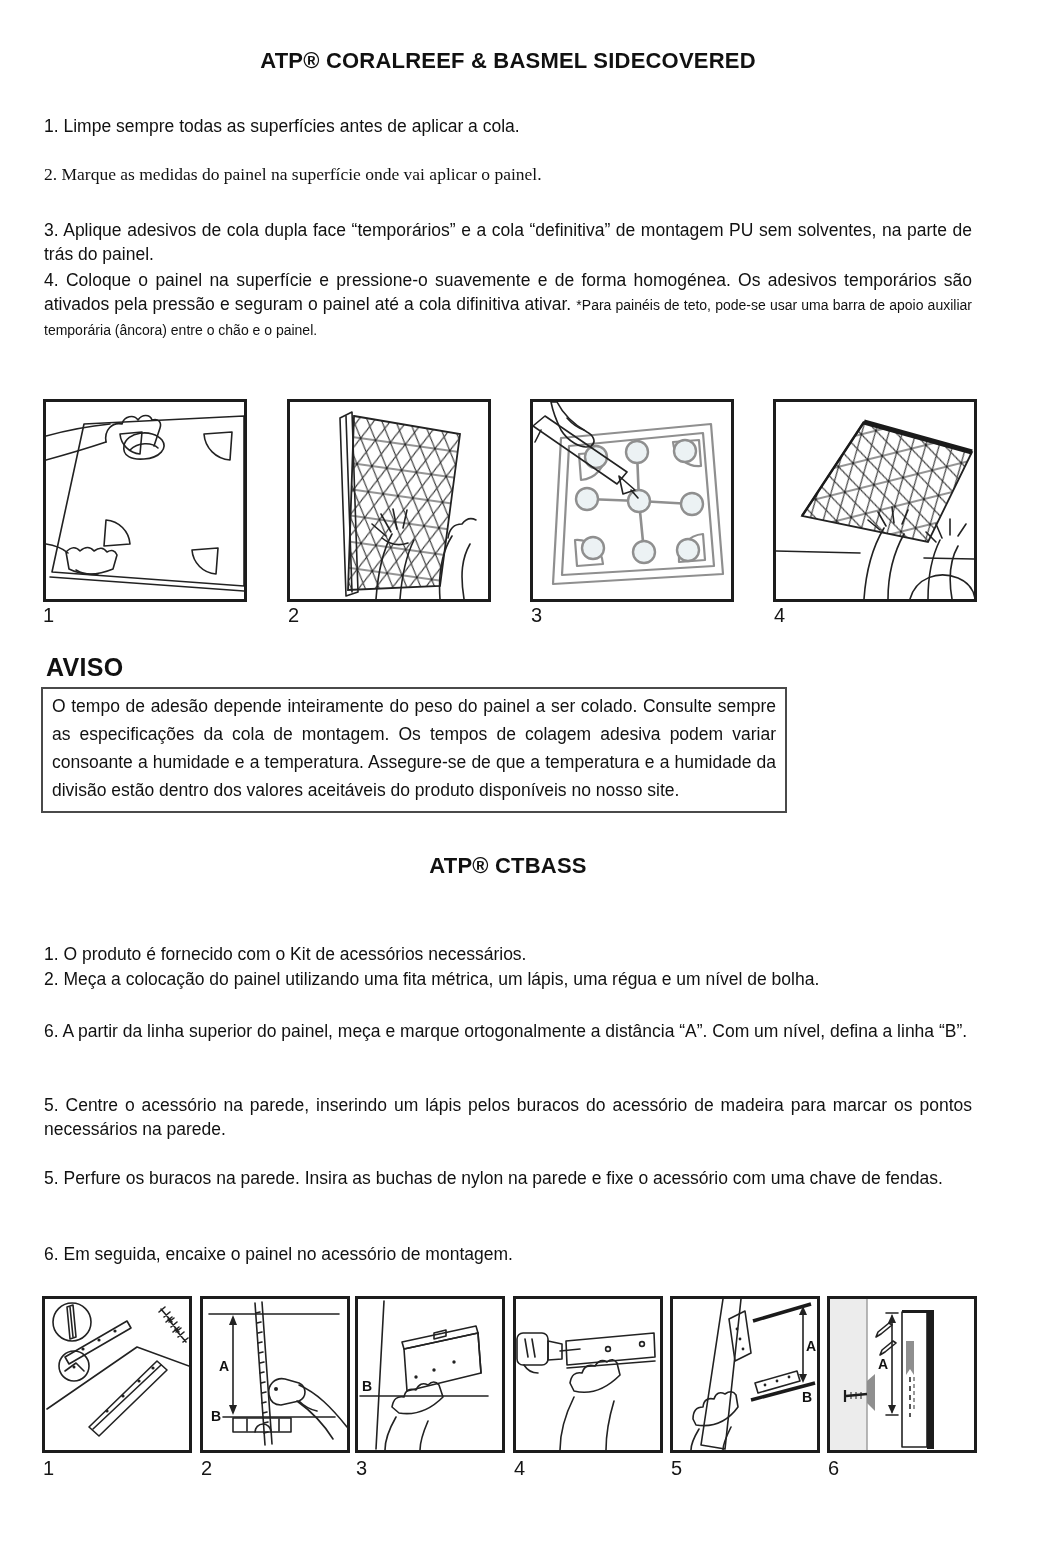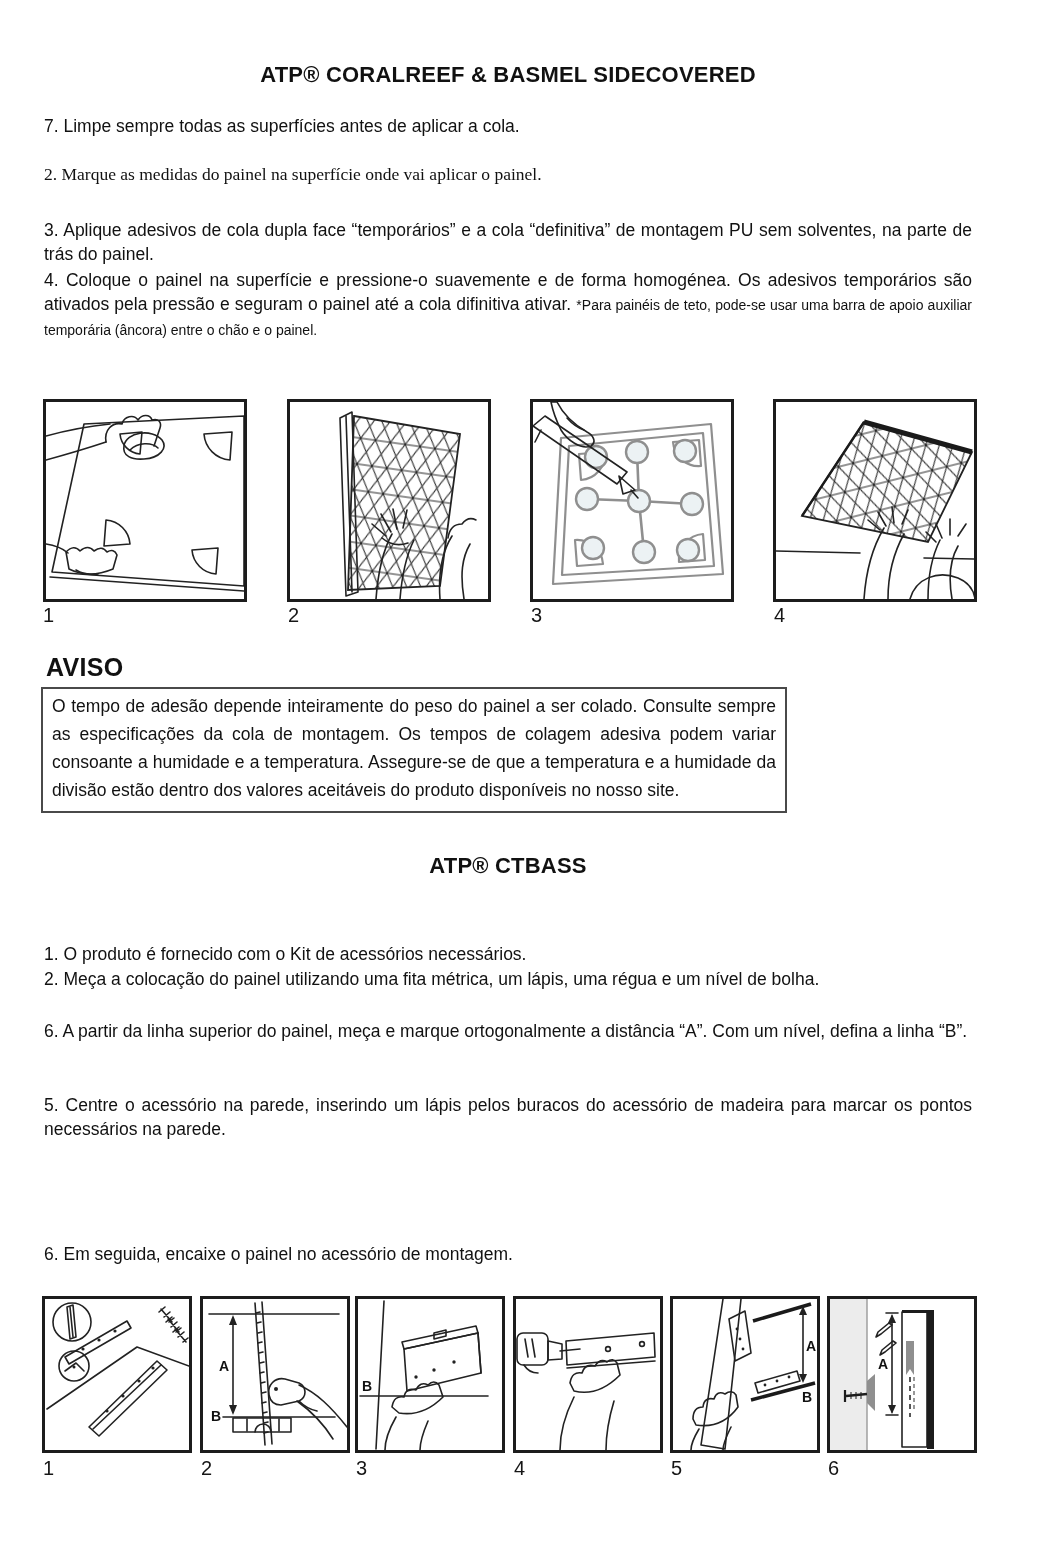--- a/index.html
+++ b/index.html
@@ -1,20 +1,20 @@
 <!DOCTYPE html>
 <html><head>
 <meta charset="utf-8">
 <style>
   html,body{margin:0;padding:0;background:#fff;}
   .page{position:relative;width:1046px;height:1554px;background:#fff;overflow:hidden;
         font-family:"Liberation Sans",sans-serif;color:#111;}
   .title{position:absolute;left:44px;width:928px;margin:0;text-align:center;
          font-size:22px;font-weight:600;letter-spacing:.2px;}
-  .t1{top:62px;} .t2{top:853px;}
+  .t1{top:48px;} .t2{top:853px;}
   .step{position:absolute;left:44px;width:928px;margin:0;font-size:17.5px;
         line-height:24px;text-align:justify;}
   .p11{top:114px;} .p12{top:162px;font-family:Liberation Serif, serif;} .p13{top:218px;} .p14{top:268px;}
   .p21{top:942px;} .p22{top:967px;} .p23{top:1019px;} .p24{top:1093px;} .p25{top:1166px;} .p26{top:1242px;}
   .note{font-size:14px;}
   .fig{position:absolute;border:3px solid #1c1c1c;background:#fff;box-sizing:border-box;}
   .r1{top:399px;width:204px;height:203px;}
   .f1a{left:43px;} .f1b{left:287px;} .f1c{left:530px;} .f1d{left:773px;}
   .r2{top:1296px;width:150px;height:157px;}
   .f2a{left:42px;} .f2b{left:200px;} .f2c{left:355px;} .f2d{left:513px;} .f2e{left:670px;} .f2f{left:827px;}
@@ -30,21 +30,21 @@
   .gy{fill:none;stroke:#8f8f8f;stroke-width:2.2;stroke-linecap:round;stroke-linejoin:round;}
   .lbl{font-family:"Liberation Sans",sans-serif;font-size:14px;font-weight:700;fill:#111;}
 </style>
 </head>
 <body>
 
 <div class="page">
 
   <h1 class="title t1">ATP® CORALREEF &amp; BASMEL SIDECOVERED</h1>
 
-  <p class="step p11">7. Limpe sempre todas as superfícies antes de aplicar a cola.</p>
+  <p class="step p11">1. Limpe sempre todas as superfícies antes de aplicar a cola.</p>
   <p class="step p12">2. Marque as medidas do painel na superfície onde vai aplicar o painel.</p>
   <p class="step p13">3. Aplique adesivos de cola dupla face “temporários” e a cola “definitiva” de montagem PU sem solventes, na parte de trás do painel.</p>
   <p class="step p14"><span>4. Coloque o painel na superfície e pressione-o suavemente e de forma homogénea. Os adesivos temporários são ativados pela pressão e seguram o painel até a cola difinitiva ativar.</span> <span class="note">*Para painéis de teto, pode-se usar uma barra de apoio auxiliar temporária (âncora) entre o chão e o painel.</span></p>
 
   <div class="fig r1 f1a">
     <svg viewBox="0 0 198 197">
       <g>
         <polygon class="ln" points="38,22 198,14 198,184 6,170"></polygon>
         <path class="ln" d="M4,175 L198,189"></path>
       </g>
@@ -172,20 +172,21 @@
   <div class="aviso-box">
     <span>O tempo de adesão depende inteiramente do peso do painel a ser colado. Consulte sempre as especificações da cola de montagem. Os tempos de colagem adesiva podem variar consoante a humidade e a temperatura. Assegure-se de que a temperatura e a humidade da divisão estão dentro dos valores aceitáveis do produto disponíveis no nosso site.</span>
   </div>
 
   <h1 class="title t2">ATP® CTBASS</h1>
 
   <p class="step p21">1. O produto é fornecido com o Kit de acessórios necessários.</p>
   <p class="step p22">2. Meça a colocação do painel utilizando uma fita métrica, um lápis, uma régua e um nível de bolha.</p>
   <p class="step p23">6. A partir da linha superior do painel, meça e marque ortogonalmente a distância “A”. Com um nível, defina a linha “B”.</p>
   <p class="step p24">5. Centre o acessório na parede, inserindo um lápis pelos buracos do acessório de madeira para marcar os pontos necessários na parede.</p>
+  <p class="step p25">5. Perfure os buracos na parede. Insira as buchas de nylon na parede e fixe o acessório com uma chave de fendas.</p>
   <p class="step p26">6. Em seguida, encaixe o painel no acessório de montagem.</p>
 
   <div class="fig r2 f2a">
     <svg viewBox="0 0 144 151">
       <path class="ln" stroke-width="2.2" d="M2,110 L92,48 L144,67"></path>
       <g>
         <polygon class="ln" stroke-width="1.3" points="20,58 82,22 86,29 24,65"></polygon>
         <circle cx="38" cy="50" r="1.6" fill="#222"></circle>
           <circle cx="54" cy="41" r="1.6" fill="#222"></circle>
           <circle cx="70" cy="32" r="1.6" fill="#222"></circle>

